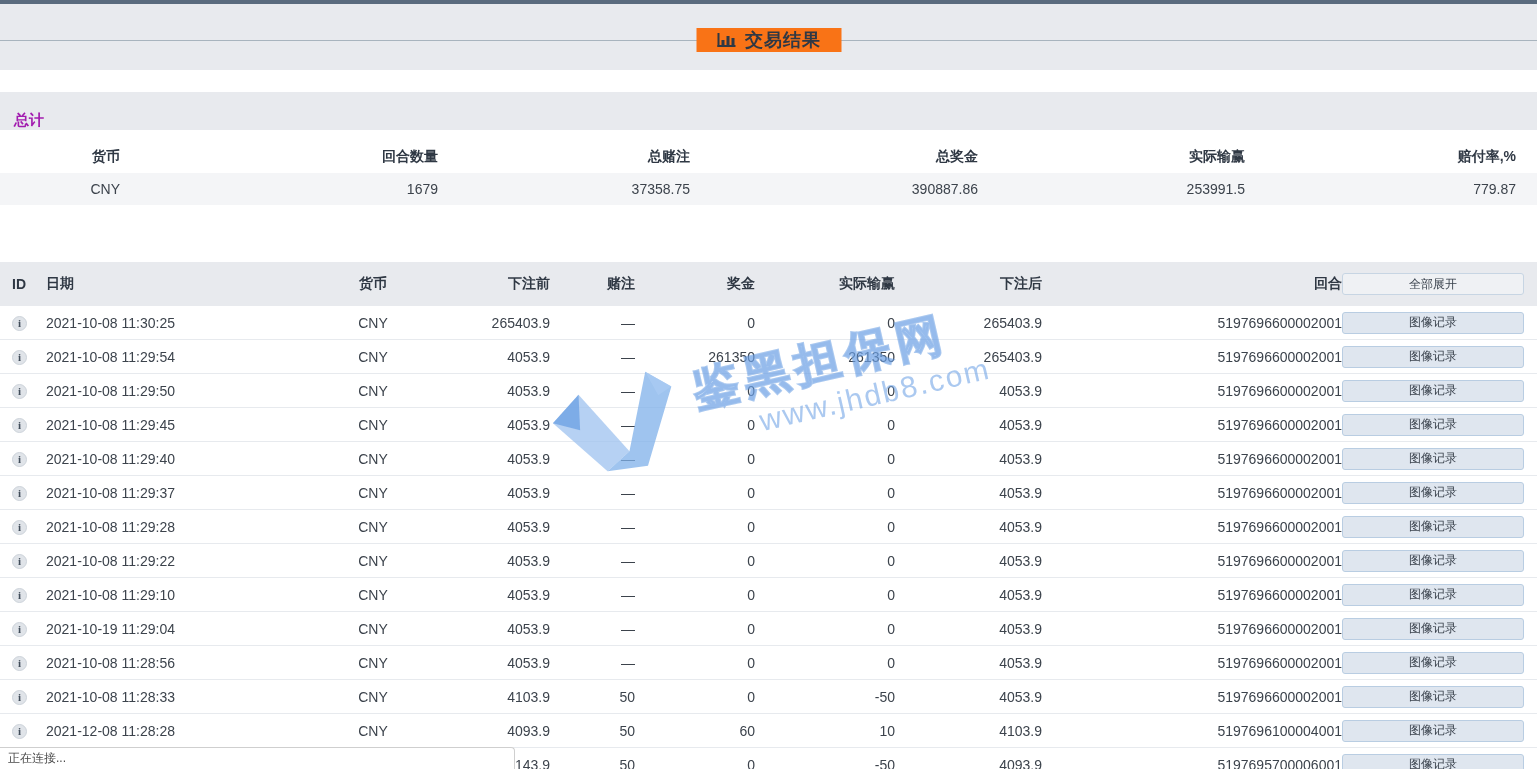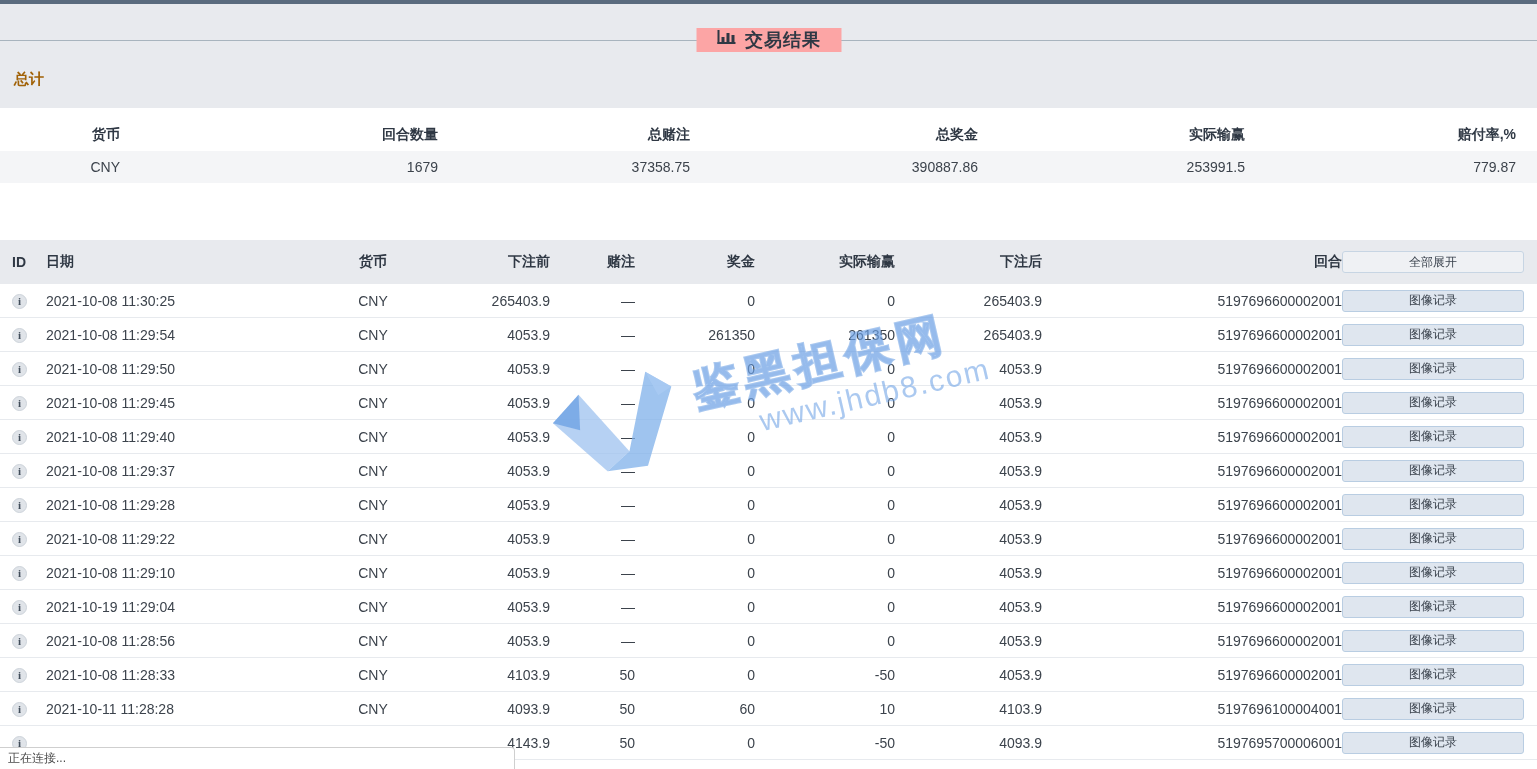--- a/index.html
+++ b/index.html
@@ -8,26 +8,26 @@
   .page { position:relative; width:1537px; height:769px; overflow:hidden; }
 
   
   .topbar { height:4px; background:#5a6b7e; }
 
   
   .band { position:relative; height:66px; background:#e8eaee; }
   .band::before { content:""; position:absolute; left:0; right:0; top:36px;
     border-top:1px solid #a8b4be; }
   .title-wrap { position:absolute; left:50%; top:36px; transform:translate(-50%,-50%);
-    background:#fca5a5; padding:0 20px; display:flex; align-items:flex-start; gap:9px; }
+    background:#f97316; padding:0 20px; display:flex; align-items:center; gap:9px; }
   .title { font-size:18px; font-weight:bold; color:#2f3844; letter-spacing:1px; }
 
   
-  .section-bar { height:38px; background:#e8eaee; display:flex;
-    align-items:flex-start; padding-left:14px; font-size:15px; font-weight:bold; color:#a16207; }
+  .section-bar { margin-top:22px; height:38px; background:#e8eaee; display:flex;
+    align-items:flex-end; padding-left:14px; font-size:15px; font-weight:bold; color:#a21caf; }
 
   
   .sum-grid { display:grid; grid-template-columns:120px 318px 252px 288px 267px 1fr;
     align-items:center; height:32px; font-size:14px; }
   .sum-grid .sc { text-align:right; padding-right:0; }
   .sum-grid .sc:last-child { padding-right:21px; }
   .sum-head { margin-top:11px; font-weight:bold; color:#2f3844; }
   .sum-row { background:#f4f5f7; color:#3c434c; }
 
   
@@ -292,21 +292,21 @@
           <div class="c c-num">0</div>
           <div class="c c-num">-50</div>
           <div class="c c-num">4053.9</div>
           <div class="c c-round">5197696600002001</div>
           <div class="c c-btn">
             <button class="btn btn-row">图像记录</button>
           </div>
         </div>
         <div class="tgrid trow">
           <div class="c c-icon"><span class="info-icon">i</span></div>
-          <div class="c c-date">2021-10-11 11:28:28</div>
+          <div class="c c-date">2021-12-08 11:28:28</div>
           <div class="c c-cur">CNY</div>
           <div class="c c-num">4093.9</div>
           <div class="c c-num">50</div>
           <div class="c c-num">60</div>
           <div class="c c-num">10</div>
           <div class="c c-num">4103.9</div>
           <div class="c c-round">5197696100004001</div>
           <div class="c c-btn">
             <button class="btn btn-row">图像记录</button>
           </div>

